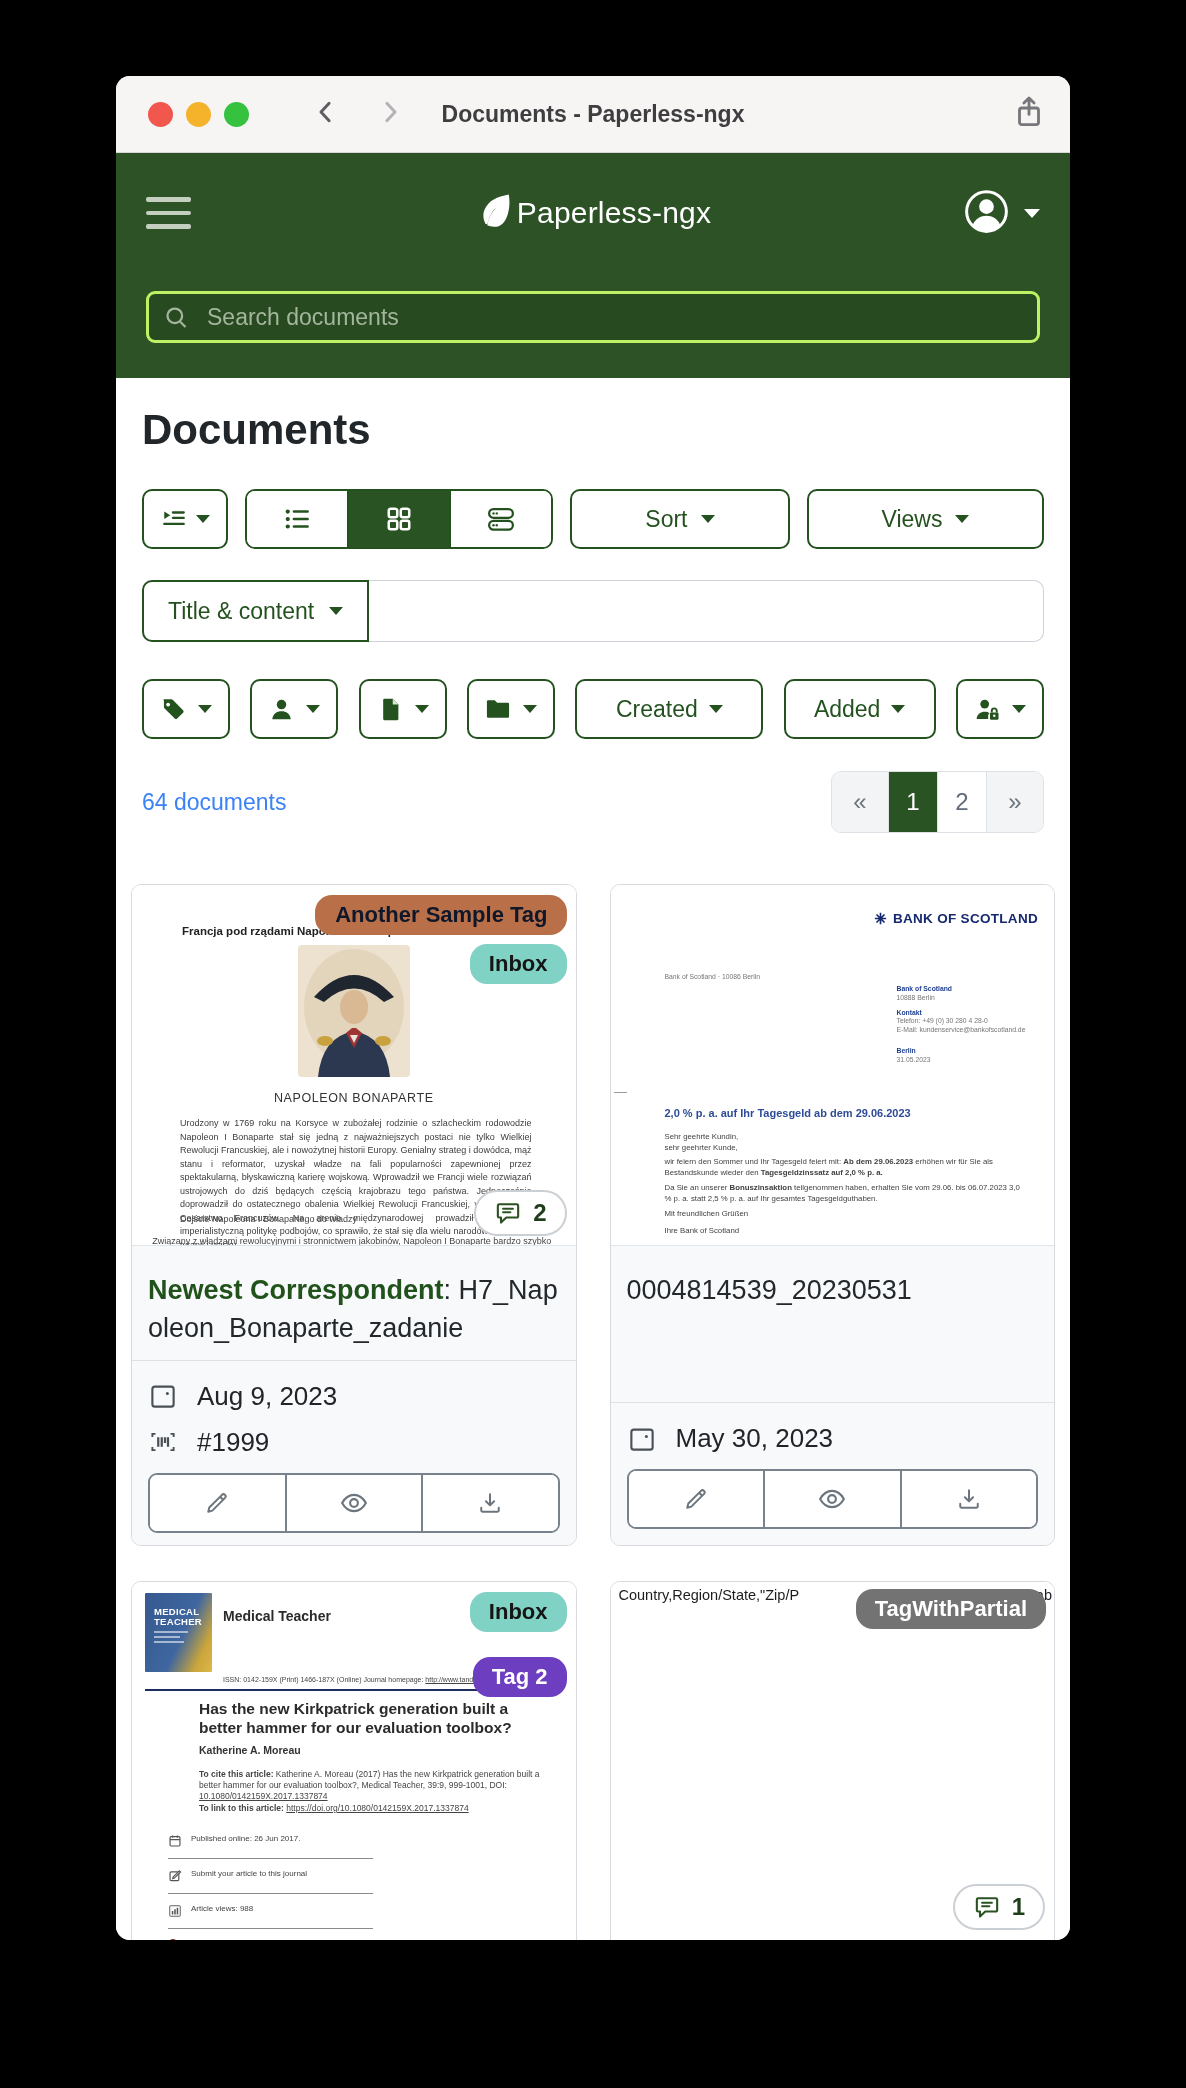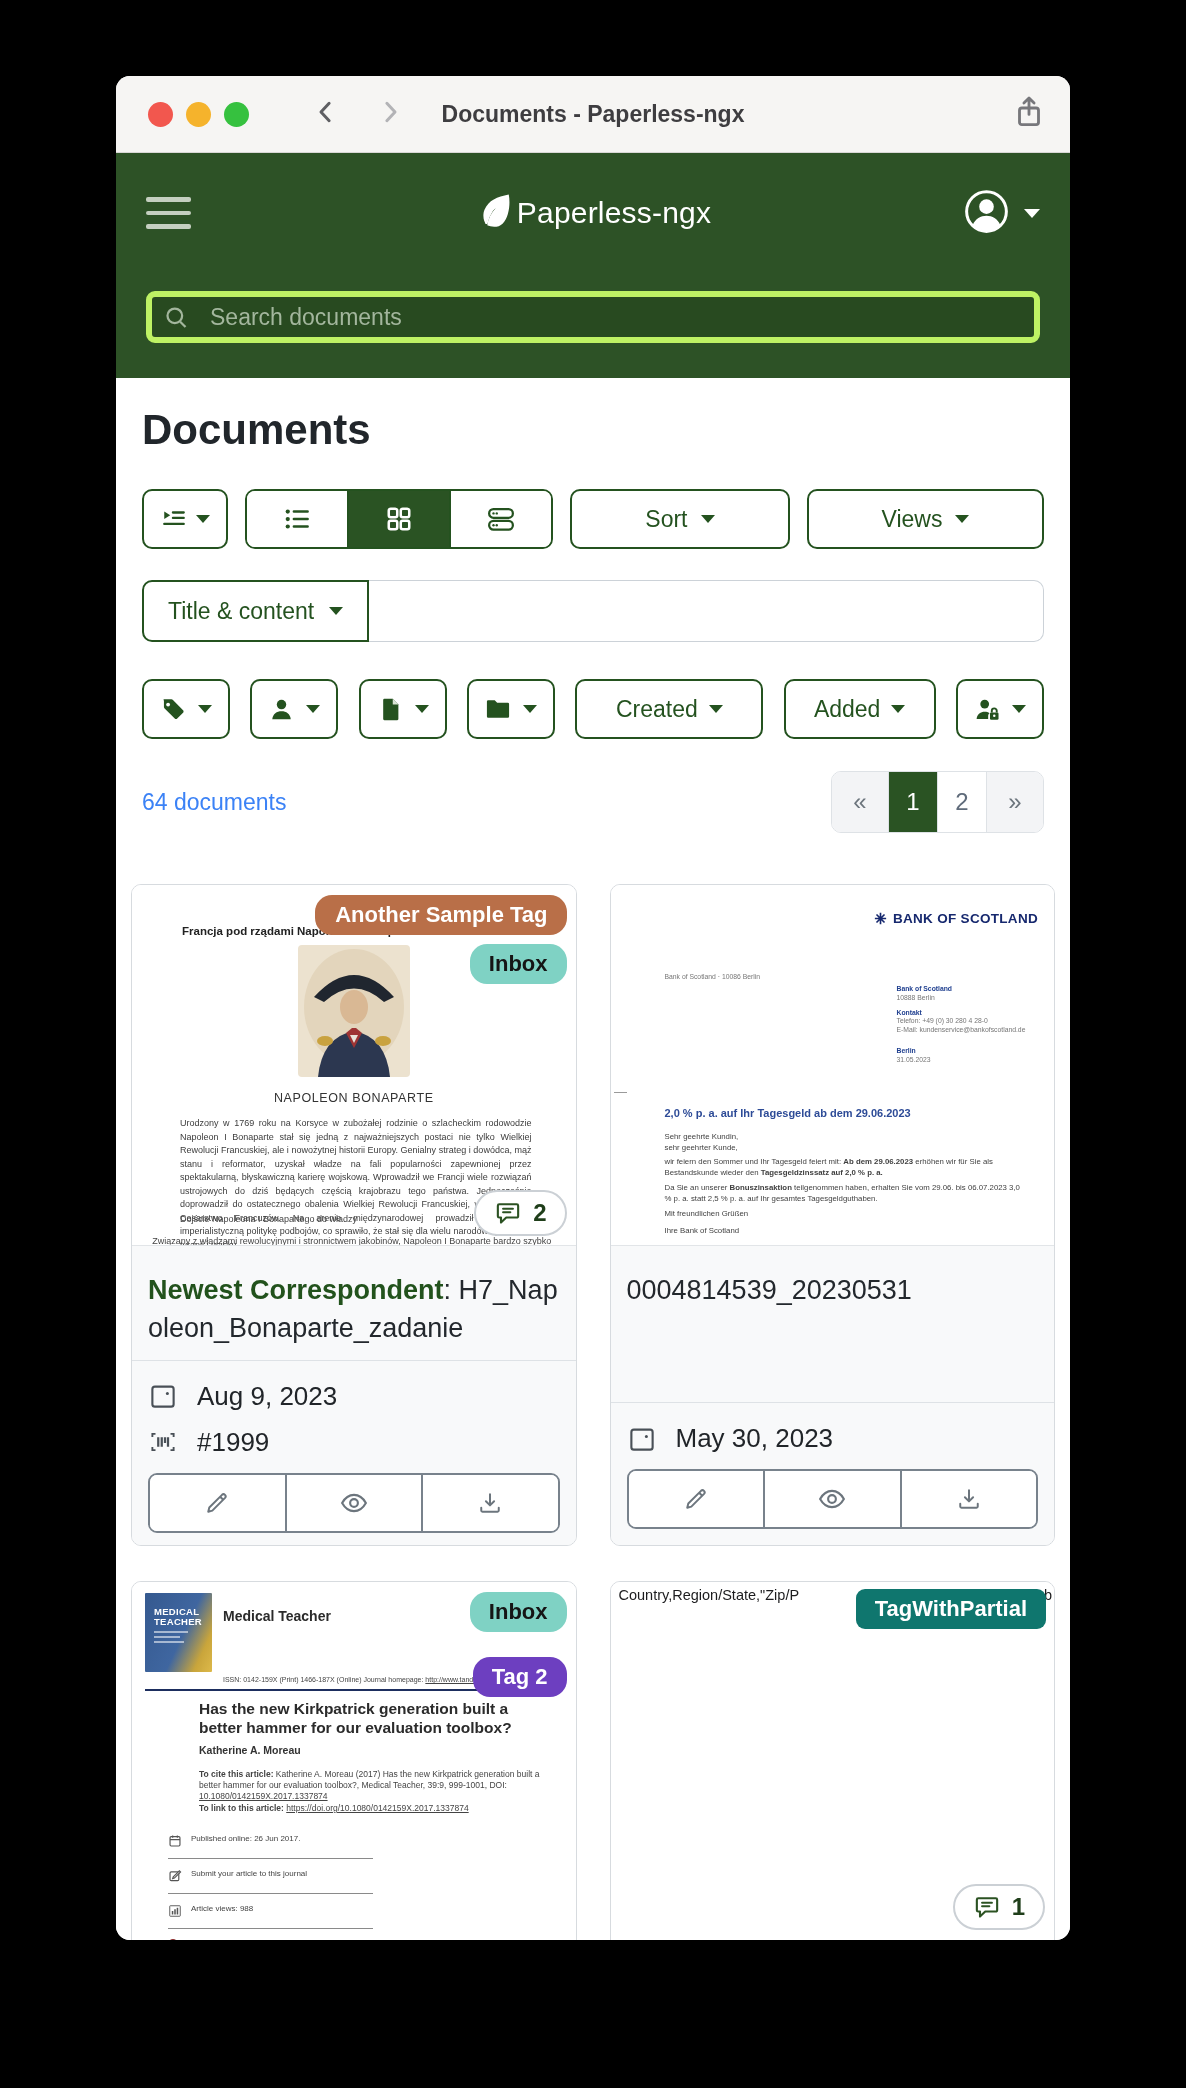--- a/index.html
+++ b/index.html
@@ -19,21 +19,21 @@
   .appheader{height:225px;background:#2d5226;padding:28px 30px 0;box-sizing:border-box;flex:0 0 auto}
   .navrow{height:64px;display:flex;align-items:center;position:relative}
   .hamburger{display:flex;flex-direction:column;gap:9px;cursor:pointer}
   .hamburger span{width:45px;height:4.5px;border-radius:2px;background:#c4cfc0}
   .brand{position:absolute;left:50%;transform:translateX(-50%);display:flex;align-items:center;}
   .brand-name{color:#fff;font-size:30px;font-weight:500;letter-spacing:.2px}
   .account{margin-left:auto;display:flex;align-items:center;gap:15px}
   .caret{width:0;height:0;border-left:8px solid transparent;border-right:8px solid transparent;border-top:9px solid currentColor;display:inline-block}
   .caret.sm{border-left-width:7px;border-right-width:7px;border-top-width:8px}
   .searchwrap{margin-top:46px;height:52px;position:relative}
-  .search{width:100%;height:100%;box-sizing:border-box;background:#284a20;border:6px solid #bef264;border-radius:9px;padding:0 16px 0 58px;color:#d4dfcf;font-size:23px;outline:none;font-family:"Liberation Sans",sans-serif}
+  .search{width:100%;height:100%;box-sizing:border-box;background:#284a20;border:3px solid #bef264;border-radius:9px;padding:0 16px 0 58px;color:#d4dfcf;font-size:23px;outline:none;font-family:"Liberation Sans",sans-serif}
   .search::placeholder{color:#a3b69d}
   .searchwrap svg{position:absolute;left:17px;top:13px}
 
   
   .content{flex:1;padding:0 26px;box-sizing:border-box;background:#fff;overflow:hidden}
   .page-title{margin:26px 0 0;font-size:42px;font-weight:600;color:#21262b;line-height:52px}
   .toolbar{margin-top:33px;height:60px;display:flex;gap:17px}
   .btn{border:2px solid #24521f;border-radius:10px;background:#fff;display:flex;align-items:center;justify-content:center;gap:13px;color:#24521f;font-size:23px;box-sizing:border-box;cursor:pointer}
   .btn-select{width:86px;gap:9px}
   .viewgroup{display:flex;border:2px solid #24521f;border-radius:10px;overflow:hidden;width:308px;box-sizing:border-box}
@@ -330,21 +330,21 @@
                 <ellipse cx="27" cy="96" rx="8" ry="5" fill="#c9a23f"></ellipse>
                 <ellipse cx="85" cy="96" rx="8" ry="5" fill="#c9a23f"></ellipse>
                 <path d="M52 90 L56 98 L60 90 Z" fill="#e8e4da"></path>
               </svg>
           </div>
           <div class="np-cap">NAPOLEON BONAPARTE</div>
           <div class="np-body">Urodzony w 1769 roku na Korsyce w zubożałej rodzinie o szlacheckim rodowodzie Napoleon I Bonaparte stał się jedną z najważniejszych postaci nie tylko Wielkiej Rewolucji Francuskiej, ale i nowożytnej historii Europy. Genialny strateg i dowódca, mąż stanu i reformator, uzyskał władze na fali popularności zapewnionej przez spektakularną, błyskawiczną karierę wojskową. Wprowadził we Francji wiele rozwiązań ustrojowych do dziś będących częścią krajobrazu tego państwa. Jednocześnie doprowadził do ostatecznego obalenia Wielkiej Rewolucji Francuskiej, wprowadzając Cesarstwo Francuzów. Na arenie międzynarodowej prowadził agresywną, imperialistyczną politykę podbojów, co sprawiło, że stał się dla wielu narodów symbolem tyranii i ucisku.</div>
           <div class="np-sub">Dojście Napoleona I Bonapartego do władzy</div>
           <div class="np-sub2">Związany z władzami rewolucyjnymi i stronnictwem jakobinów, Napoleon I Bonaparte bardzo szybko</div>
           <div class="tags">
-            <span class="tag" style="background-color: rgb(185, 111, 72); color: #ffffff; padding-left: 20px;">Another Sample Tag</span>
+            <span class="tag" style="background-color: rgb(185, 111, 72); color: #0f172a; padding-left: 20px;">Another Sample Tag</span>
             <span class="tag" style="background-color: rgb(127, 210, 196); color: rgb(21, 21, 21);">Inbox</span>
           </div>
           <div class="notes">
             <svg width="28" height="28" viewBox="0 0 24 24" fill="none" stroke="#2b5222" stroke-width="1.8" stroke-linejoin="round">
                 <path d="M4.5 4.5h15a1.2 1.2 0 0 1 1.2 1.2v9a1.2 1.2 0 0 1-1.2 1.2h-9L6 20.2v-4.3H4.5a1.2 1.2 0 0 1-1.2-1.2v-9a1.2 1.2 0 0 1 1.2-1.2z"></path>
                 <path d="M7.8 8.3h8.4M7.8 11.3h6.2" stroke-linecap="round"></path>
               </svg>
             <span class="cnt">2</span>
           </div>
         </div>
@@ -510,21 +510,21 @@
         </div>
       </article>
 
       <article class="card cut">
         <div class="preview">
           <div class="csv">
             <span>Country,Region/State,"Zip/P</span>
             <span>ab</span>
           </div>
           <div class="tags csvtags">
-            <span class="tag" style="background-color: #0f766e; color: rgb(255, 255, 255); border-radius: 9px;">TagWithPartial</span>
+            <span class="tag" style="background-color: #737373; color: rgb(255, 255, 255);">TagWithPartial</span>
           </div>
           <div class="notes low">
             <svg width="28" height="28" viewBox="0 0 24 24" fill="none" stroke="#2b5222" stroke-width="1.8" stroke-linejoin="round">
                 <path d="M4.5 4.5h15a1.2 1.2 0 0 1 1.2 1.2v9a1.2 1.2 0 0 1-1.2 1.2h-9L6 20.2v-4.3H4.5a1.2 1.2 0 0 1-1.2-1.2v-9a1.2 1.2 0 0 1 1.2-1.2z"></path>
                 <path d="M7.8 8.3h8.4M7.8 11.3h6.2" stroke-linecap="round"></path>
               </svg>
             <span class="cnt">1</span>
           </div>
         </div>
       </article>

